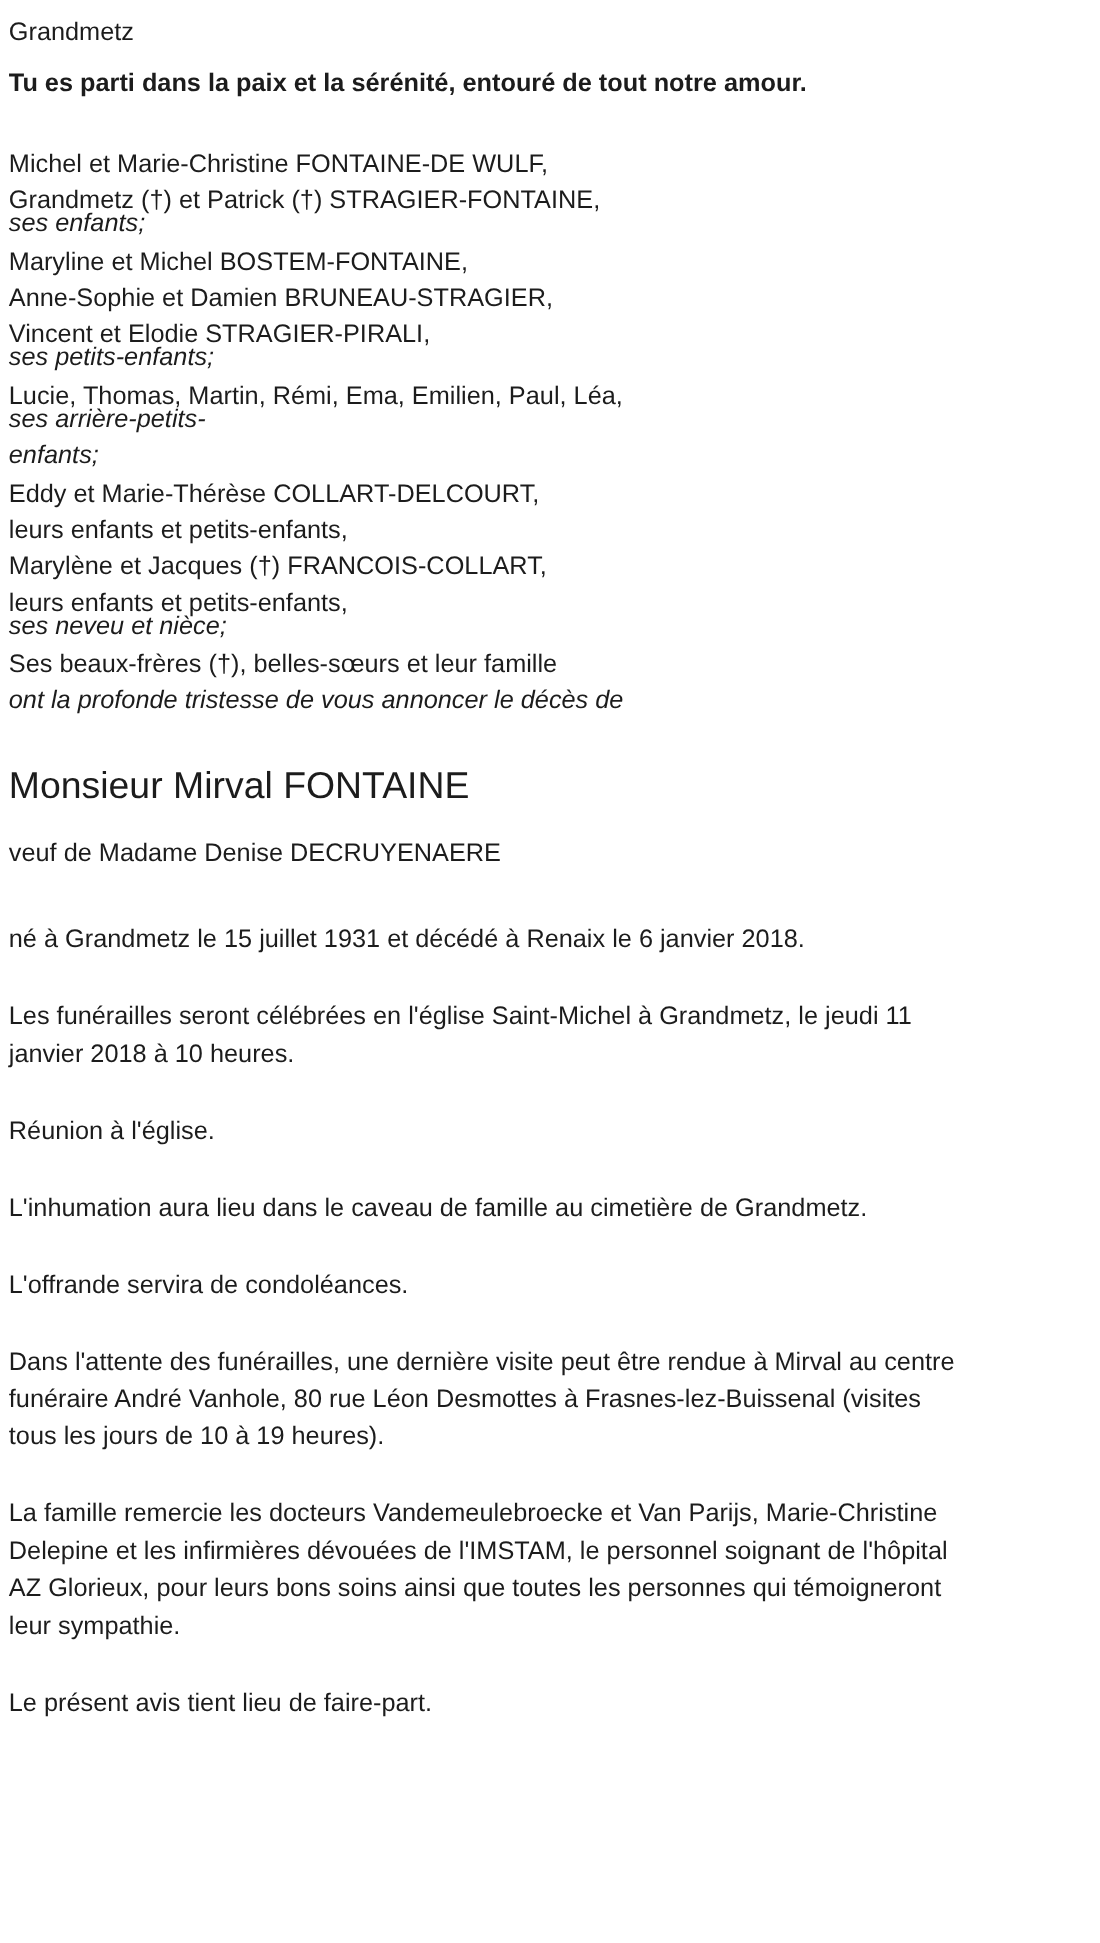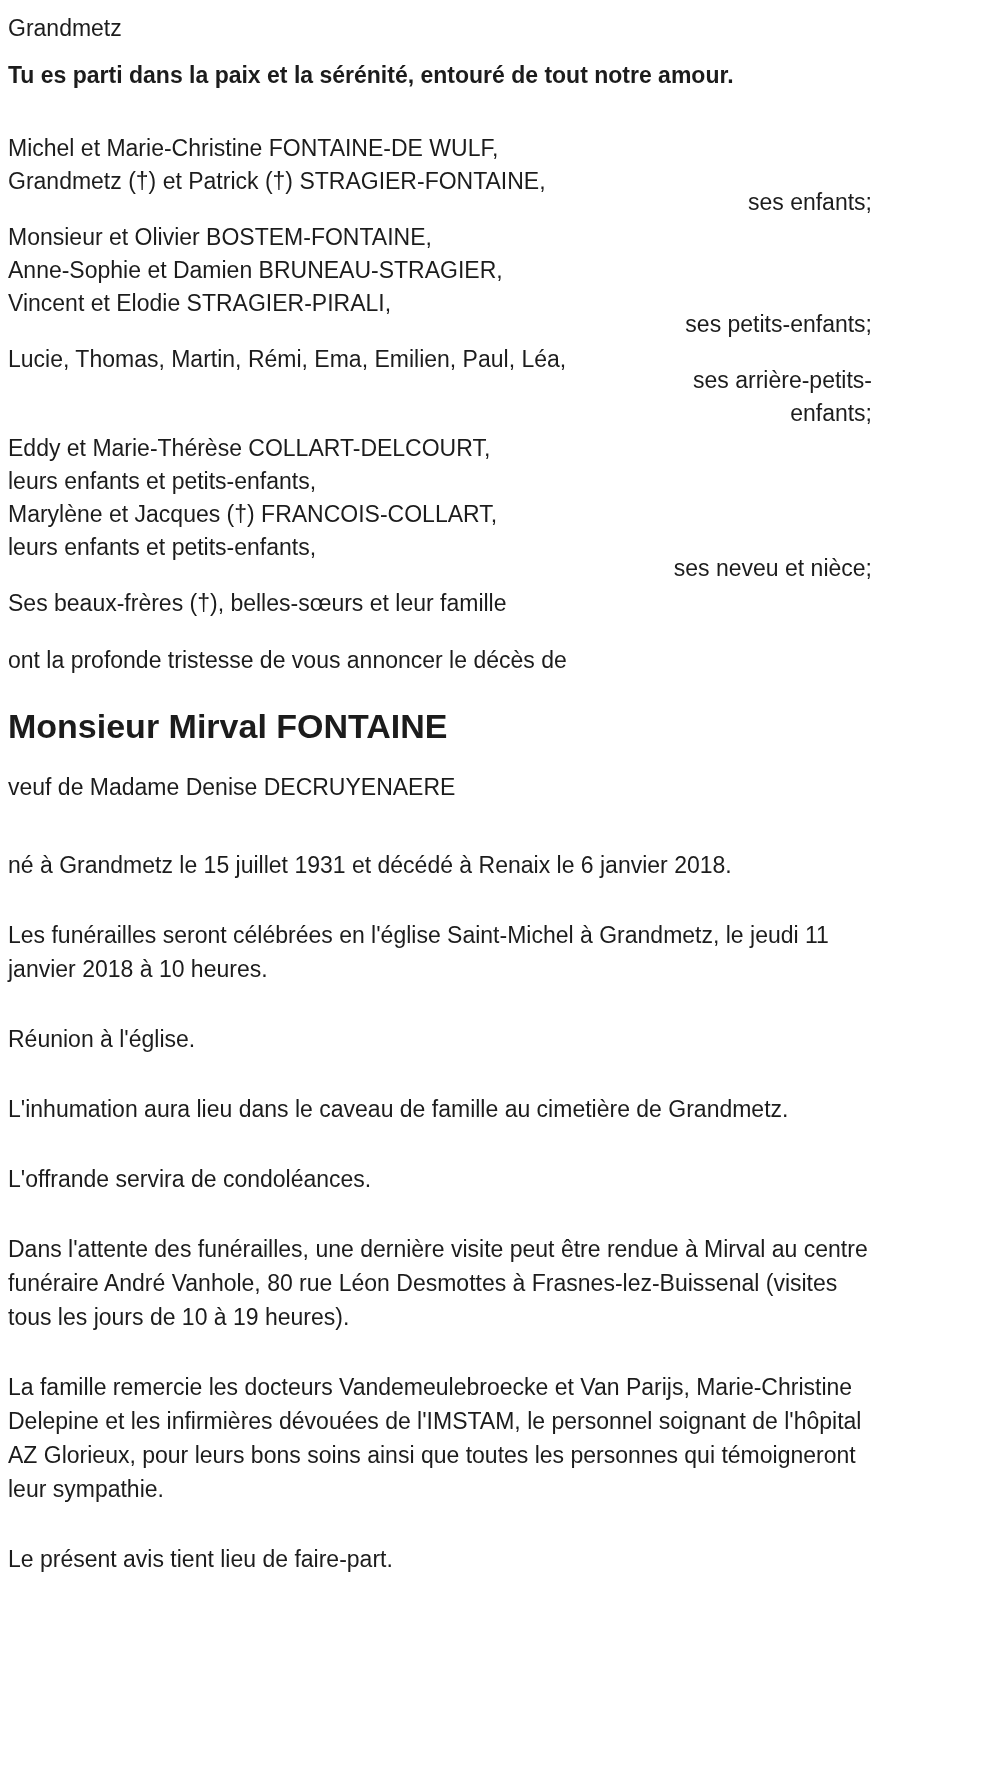--- a/index.html
+++ b/index.html
@@ -17,35 +17,35 @@
     width: 872px;
     padding: 12px 0 0 8px;
   }
   p { margin: 0; line-height: 33px; }
 
   .place { margin-bottom: 14px; }
   .epitaph { font-weight: 700; margin-bottom: 40px; }
 
   .family .fline { line-height: 33px; }
   .family .relation {
-    text-align: right;
+    font-style: italic;
     line-height: 33px;
     margin-top: -12px;
     margin-bottom: 2px;
   }
   .family .relation span { display: block; }
   .inlaws { line-height: 33px; margin-top: 2px; }
 
-  .intro { margin-top: 24px; line-height: 33px; }
+  .intro { line-height: 33px; font-style: italic; }
 
   h1.deceased-name {
     font-size: 34px;
-    font-weight: 700;
+    font-weight: 400;
     line-height: 42px;
-    margin: 28px 0 24px 0;
+    margin: 40px 0 24px 0;
     color: #1c1c1c;
   }
 
   .widower { margin-bottom: 44px; }
 
   .details p {
     line-height: 34px;
     margin-bottom: 9px;
     margin-top: 36px;
   }
@@ -58,21 +58,21 @@
   <p class="place">Grandmetz</p>
 
   <p class="epitaph">Tu es parti dans la paix et la sérénité, entouré de tout notre amour.</p>
 
   <section class="family">
 
     <p class="fline">Michel et Marie-Christine FONTAINE-DE WULF,</p>
     <p class="fline">Grandmetz (†) et Patrick (†) STRAGIER-FONTAINE,</p>
     <p class="relation">ses enfants;</p>
 
-    <p class="fline">Monsieur et Olivier BOSTEM-FONTAINE,</p>
+    <p class="fline">Maryline et Michel BOSTEM-FONTAINE,</p>
     <p class="fline">Anne-Sophie et Damien BRUNEAU-STRAGIER,</p>
     <p class="fline">Vincent et Elodie STRAGIER-PIRALI,</p>
     <p class="relation">ses petits-enfants;</p>
 
     <p class="fline">Lucie, Thomas, Martin, Rémi, Ema, Emilien, Paul, Léa,</p>
     <p class="relation">
       <span>ses arrière-petits-</span>
       <span>enfants;</span>
     </p>
 

